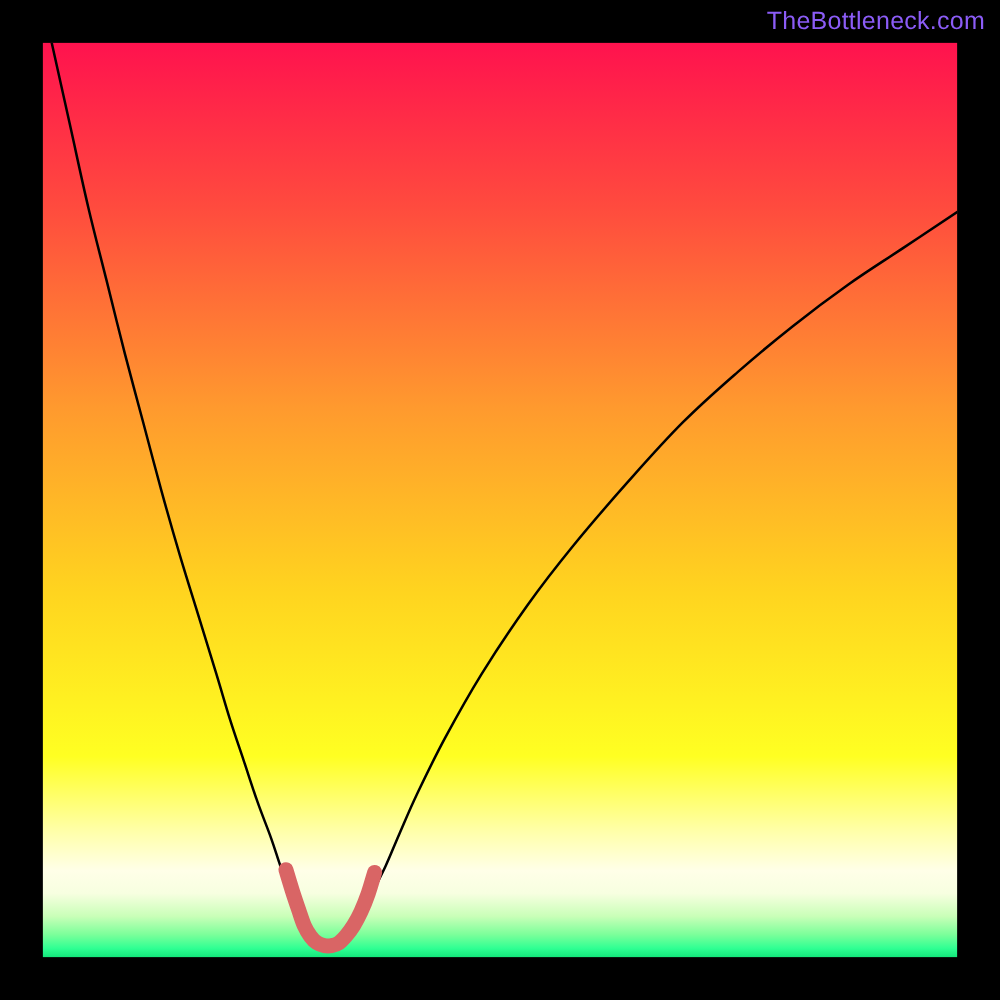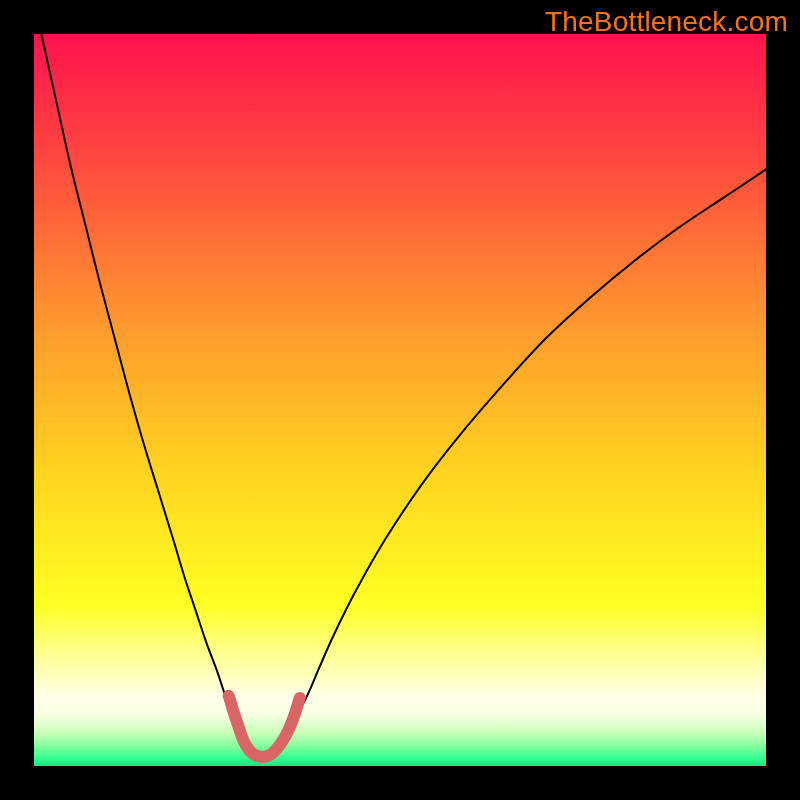--- a/index.html
+++ b/index.html
@@ -31,22 +31,22 @@
     left: 0;
     top: 0;
     width: 100%;
     height: 100%;
   }
   .watermark {
     position: absolute;
     top: 6px;
     right: 12px;
     font-family: Arial, Helvetica, sans-serif;
-    font-size: 28px;
-    color: #f97316;
+    font-size: 20px;
+    color: #8b5cf6;
     font-weight: 500;
     letter-spacing: 0.2px;
   }
   svg.curves {
     position: absolute;
     left: 0;
     top: 0;
   }
 </style>
 </head>

